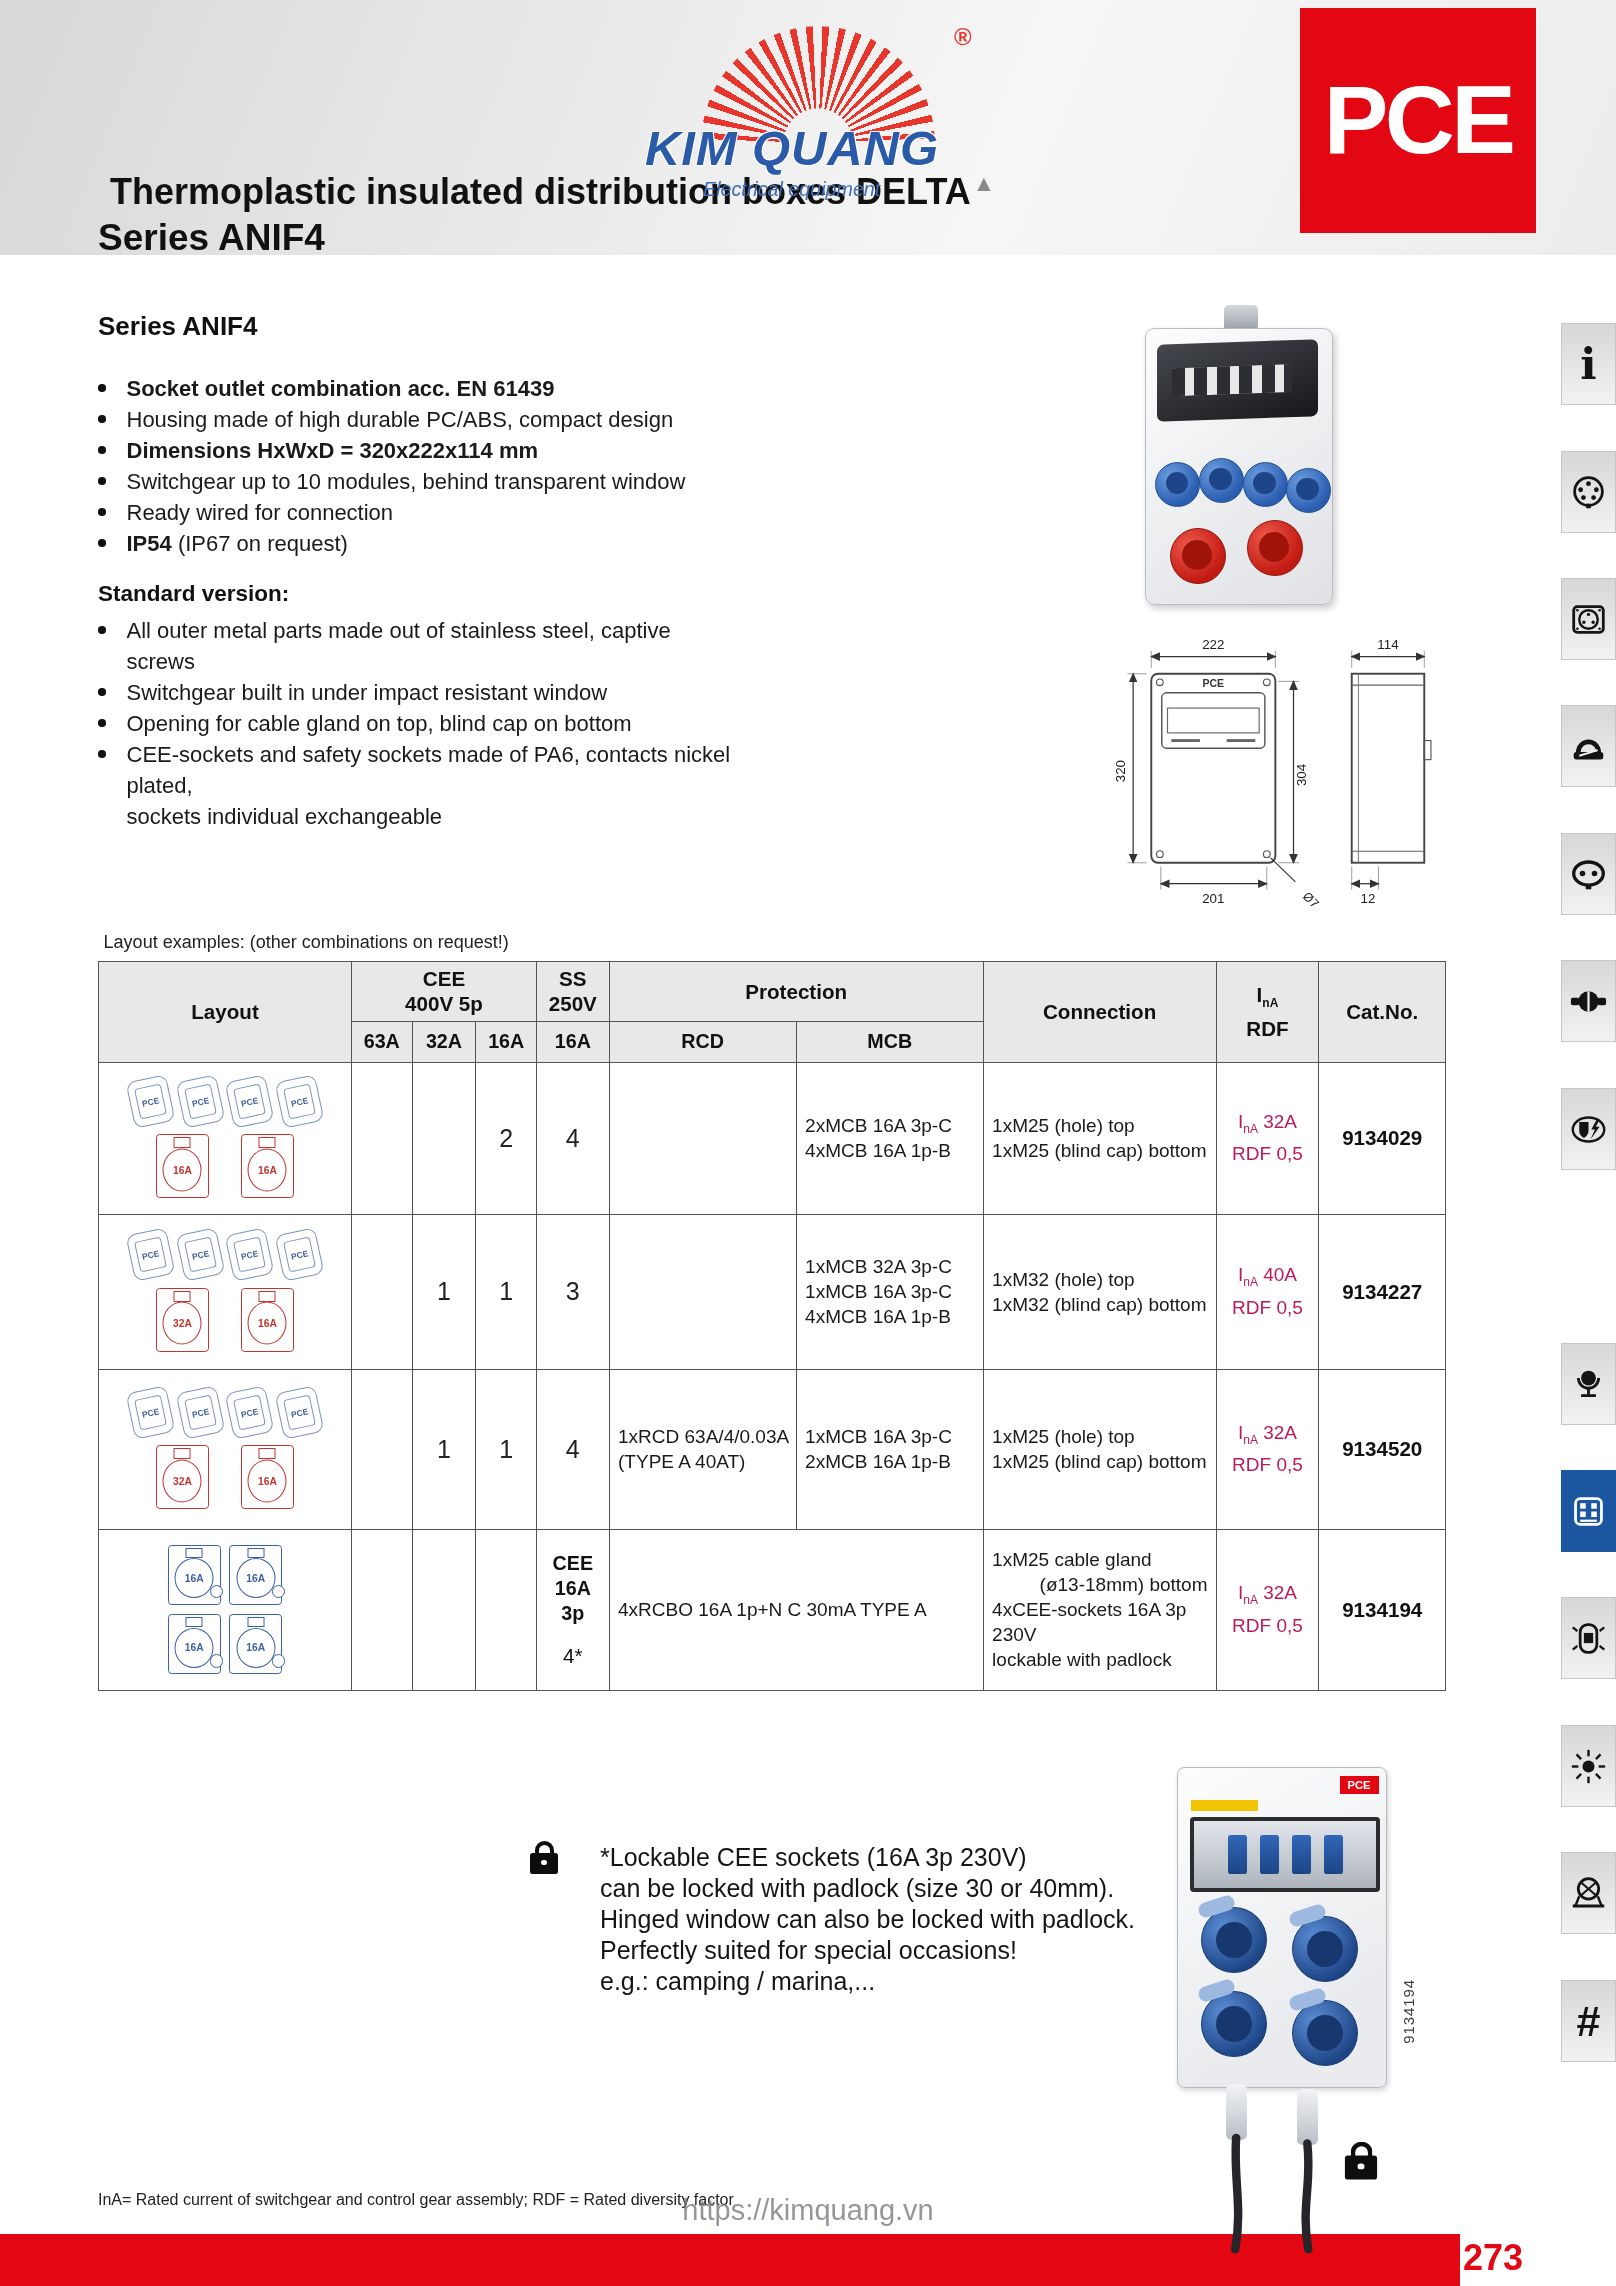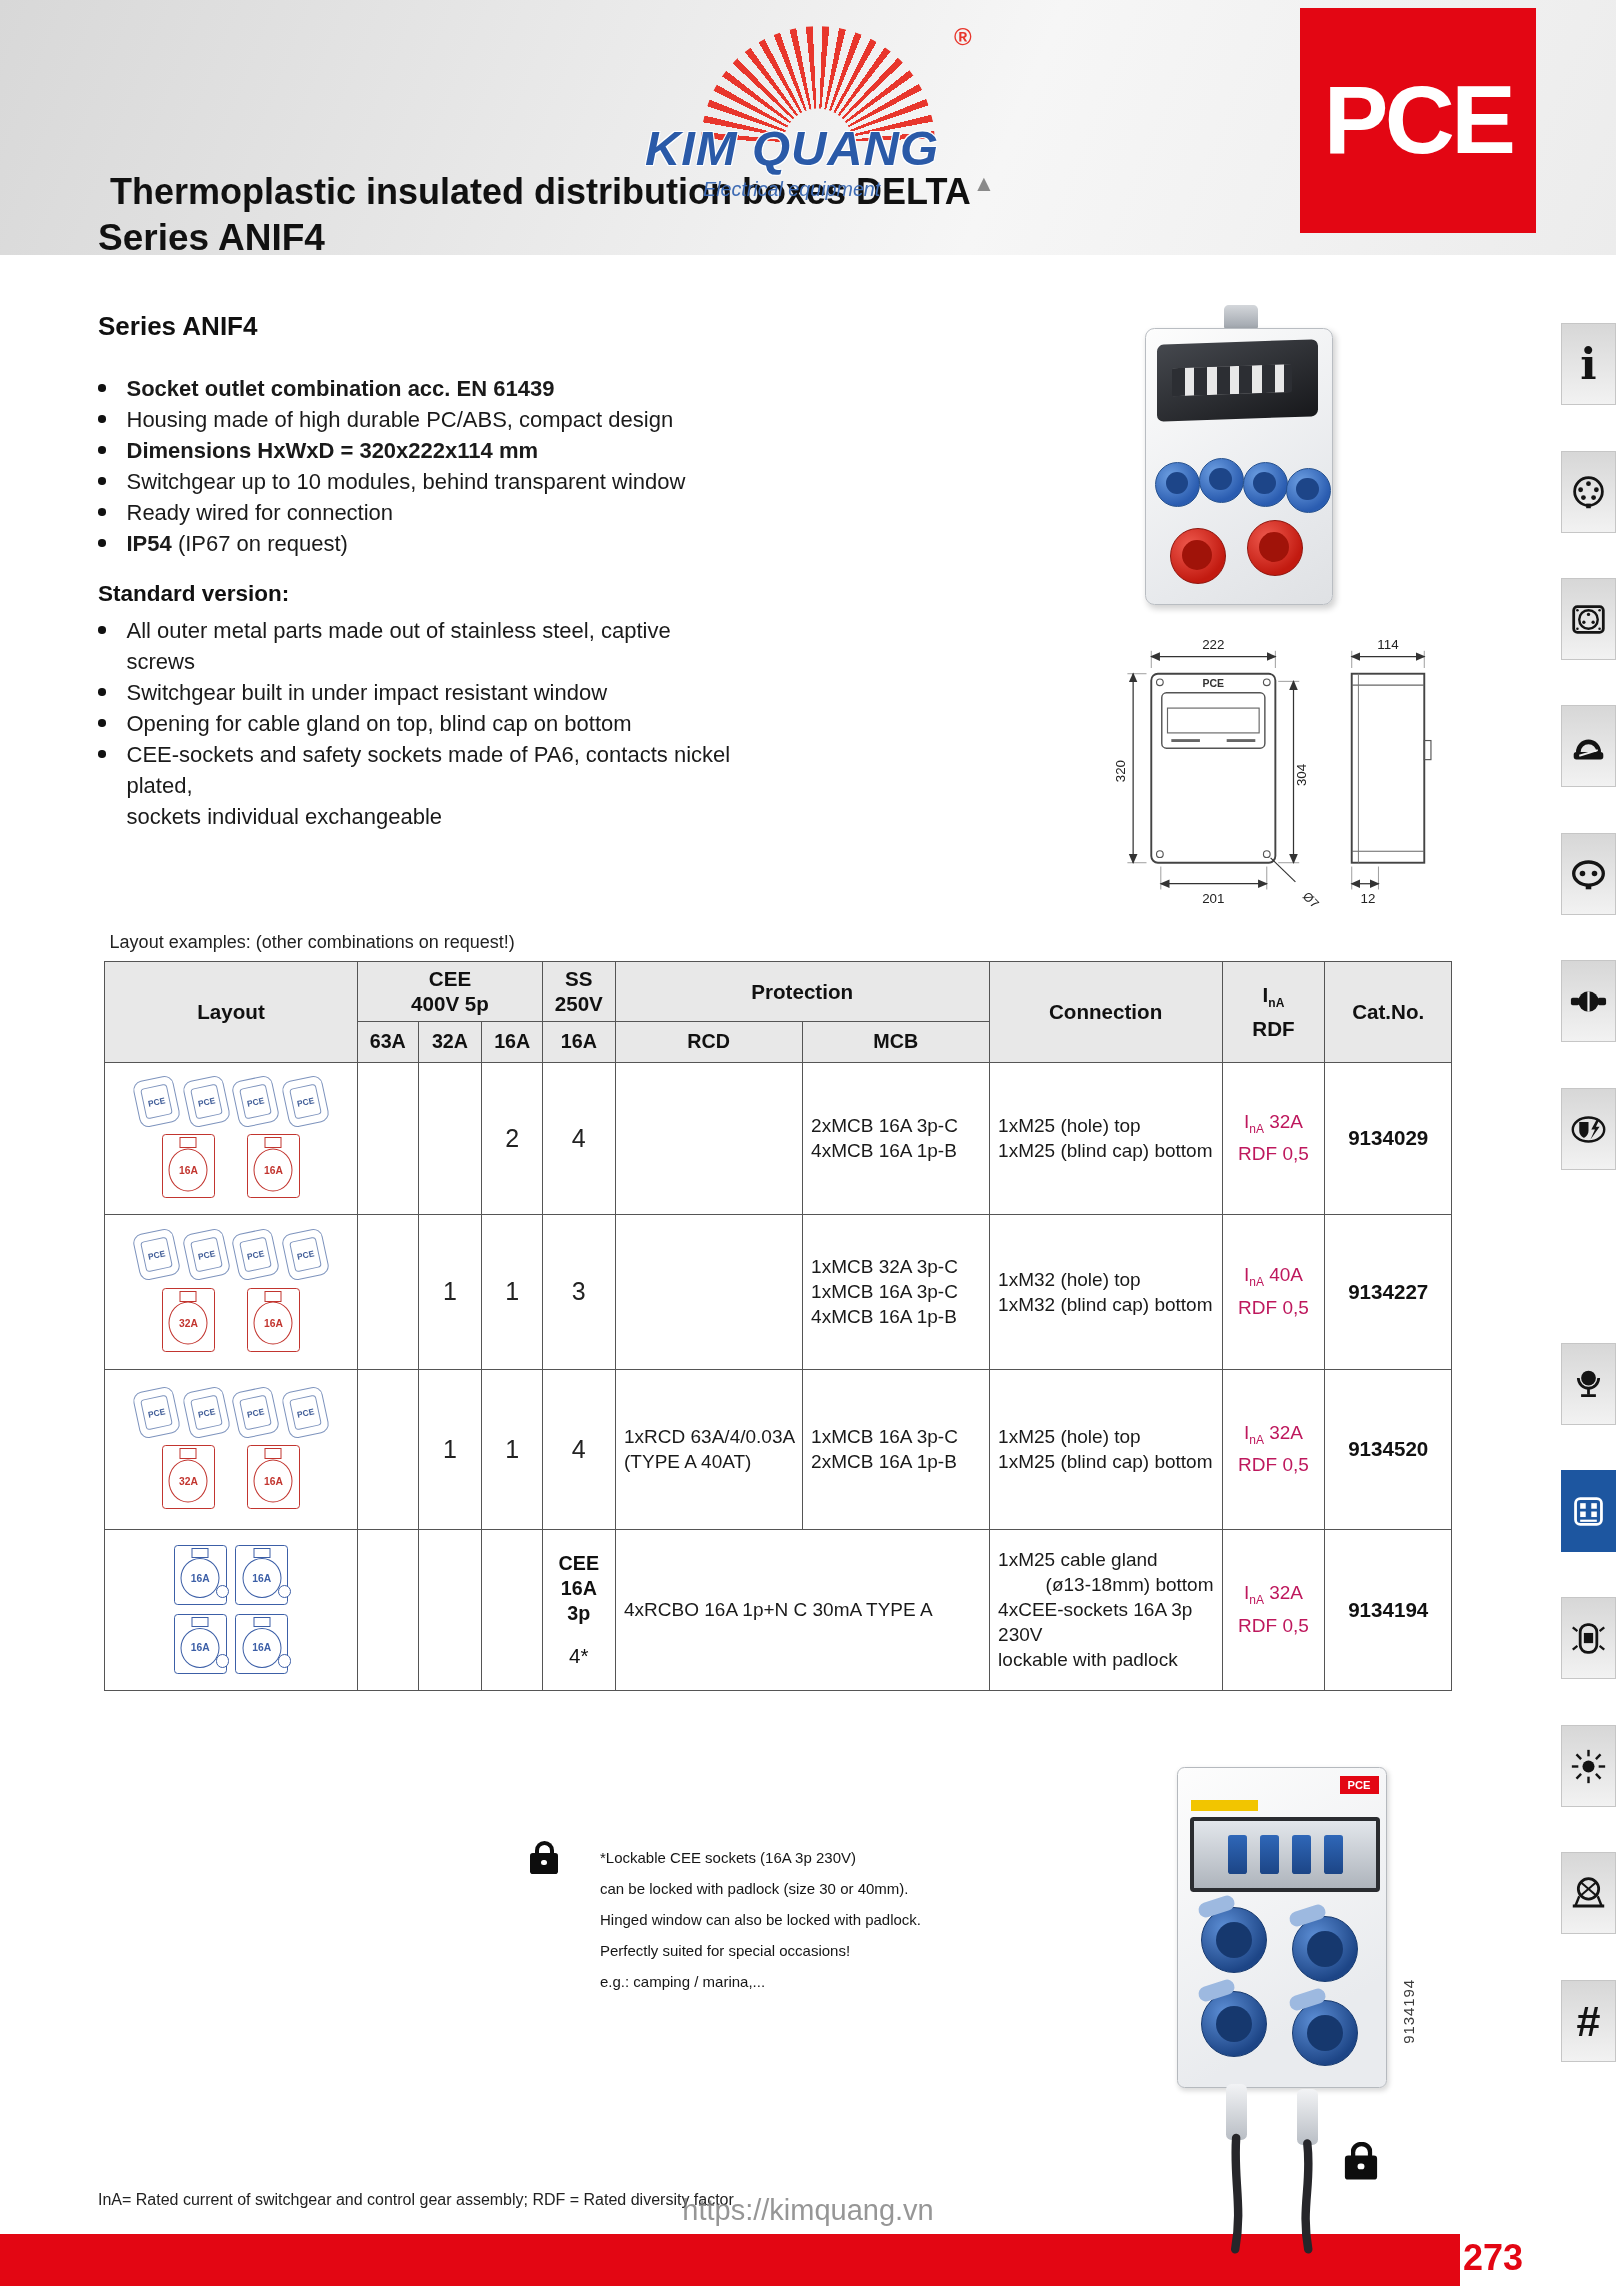--- a/index.html
+++ b/index.html
@@ -50,21 +50,21 @@
            border:0.9px solid #24508f;}
   .p1-blue::after{content:"";position:absolute;left:9.4px;top:9.4px;width:22.5px;height:22.5px;border-radius:50%;
            background:#1d4588;}
   .p1-red{width:54px;height:54px;background:radial-gradient(circle at 35% 32%,#ef5a4e,#c21a10 70%);
           border:0.9px solid #8e130b;}
   .p1-red::after{content:"";position:absolute;left:11.2px;top:11.2px;width:30px;height:30px;border-radius:50%;
           background:#a01309;}
   
   .tdraw{position:absolute;left:1107px;top:626px;width:394px;height:315px;}
   
-  .tblwrap{position:absolute;left:104px;top:932px;width:1348px;}
+  .tblwrap{position:absolute;left:98px;top:932px;width:1348px;}
   .tbl-caption{font-size:18px;margin:0 0 7.5px 5.6px;color:#222;}
   table.main{width:100%;border-collapse:collapse;table-layout:fixed;border:1.9px solid #444;}
   table.main th,table.main td{border:0.9px solid #555;}
   table.main thead th{background:#e8e8e8;font-size:20.6px;font-weight:bold;line-height:25px;}
   table.main thead tr.h1{height:60px;}
   table.main thead tr.h2{height:41px;}
   table.main thead tr.h2 th{font-size:19.7px;}
   table.main sub{font-size:12px;}
   tbody td{background:#fff;vertical-align:middle;}
   td.num{font-size:25px;text-align:center;color:#222;}
@@ -90,21 +90,21 @@
        border:1.4px solid #c2352f;border-radius:50%;font-size:10.3px;font-weight:600;color:#c2352f;
        display:flex;align-items:center;justify-content:center;}
   .ceeb{width:51px;height:58px;border:1.9px solid #3c5fa7;border-radius:3.7px;background:#fff;position:relative;}
   .ceeb::before{content:"";position:absolute;top:1.9px;left:50%;transform:translateX(-50%);
        width:15px;height:8.4px;border:1.4px solid #3c5fa7;}
   .ceeb-c{position:absolute;left:50%;top:56%;transform:translate(-50%,-50%);width:37px;height:38px;
        border:1.4px solid #3c5fa7;border-radius:50%;font-size:10.3px;font-weight:600;color:#3c5fa7;
        display:flex;align-items:center;justify-content:center;}
   .ceeb .hook{position:absolute;right:-3.7px;bottom:5.6px;width:11.2px;height:11.2px;border:1.4px solid #3c5fa7;border-radius:50%;background:#fff;}
   
-  .note{position:absolute;left:600px;top:1842px;width:562px;font-size:15px;line-height:31px;
+  .note{position:absolute;left:600px;top:1842px;width:562px;font-size:25px;line-height:31px;
         white-space:pre-line;color:#151515;}
   .plock{position:relative;width:28px;height:20.6px;background:#0d0d0d;border-radius:2.8px;}
   .plock::before{content:"";position:absolute;left:4.7px;top:-12px;width:11.2px;height:11.2px;
         border:4.7px solid #0d0d0d;border-bottom:none;border-radius:10.3px 10.3px 0 0;}
   .plock::after{content:"";position:absolute;left:11.2px;top:6.6px;width:5.6px;height:5.6px;background:#fff;border-radius:50%;}
   .note-lock{position:absolute;left:530px;top:1853px;}
   .lock-br{position:absolute;left:1347px;top:2157px;transform:scale(1.15);}
   
   .photo2{position:absolute;left:1177px;top:1767px;width:211px;height:487px;z-index:3;}
   .p2-box{position:absolute;left:0;top:0;width:208px;height:319px;border-radius:7.5px;

